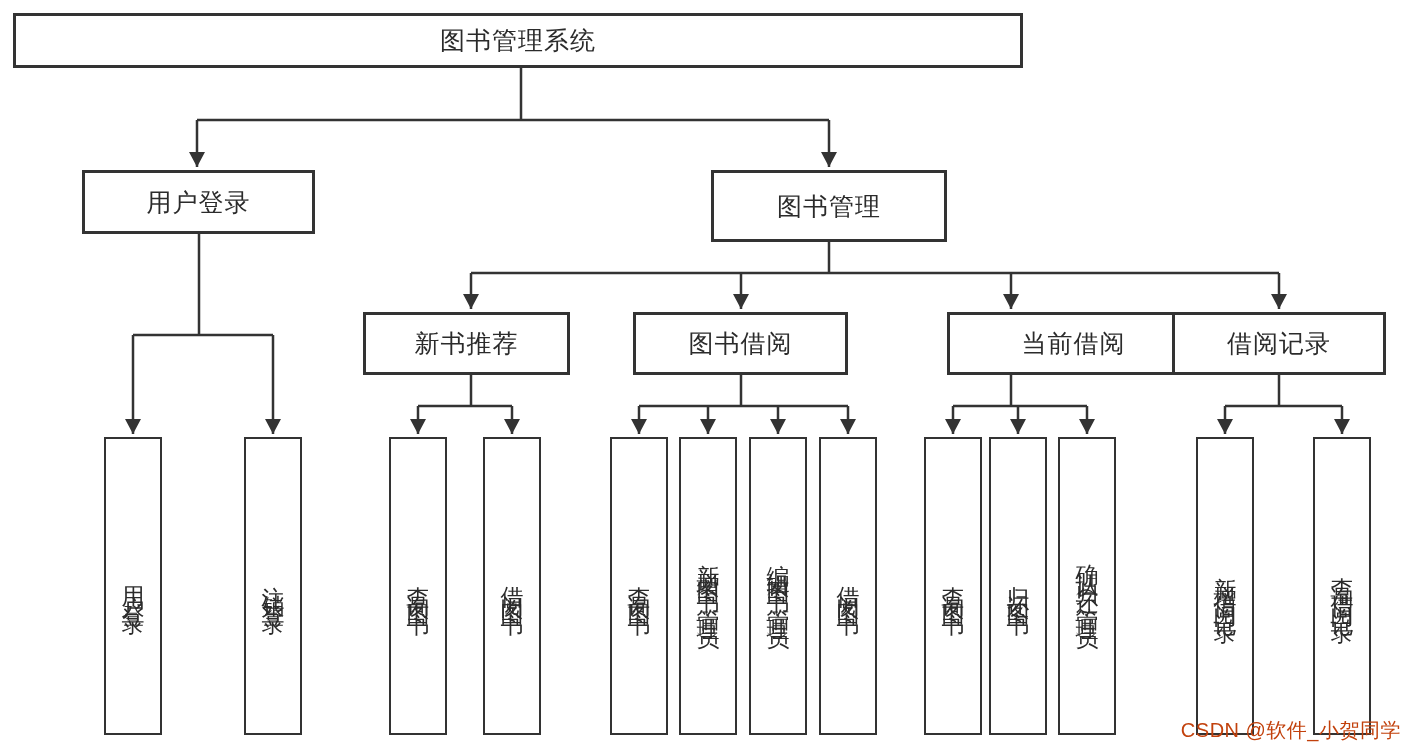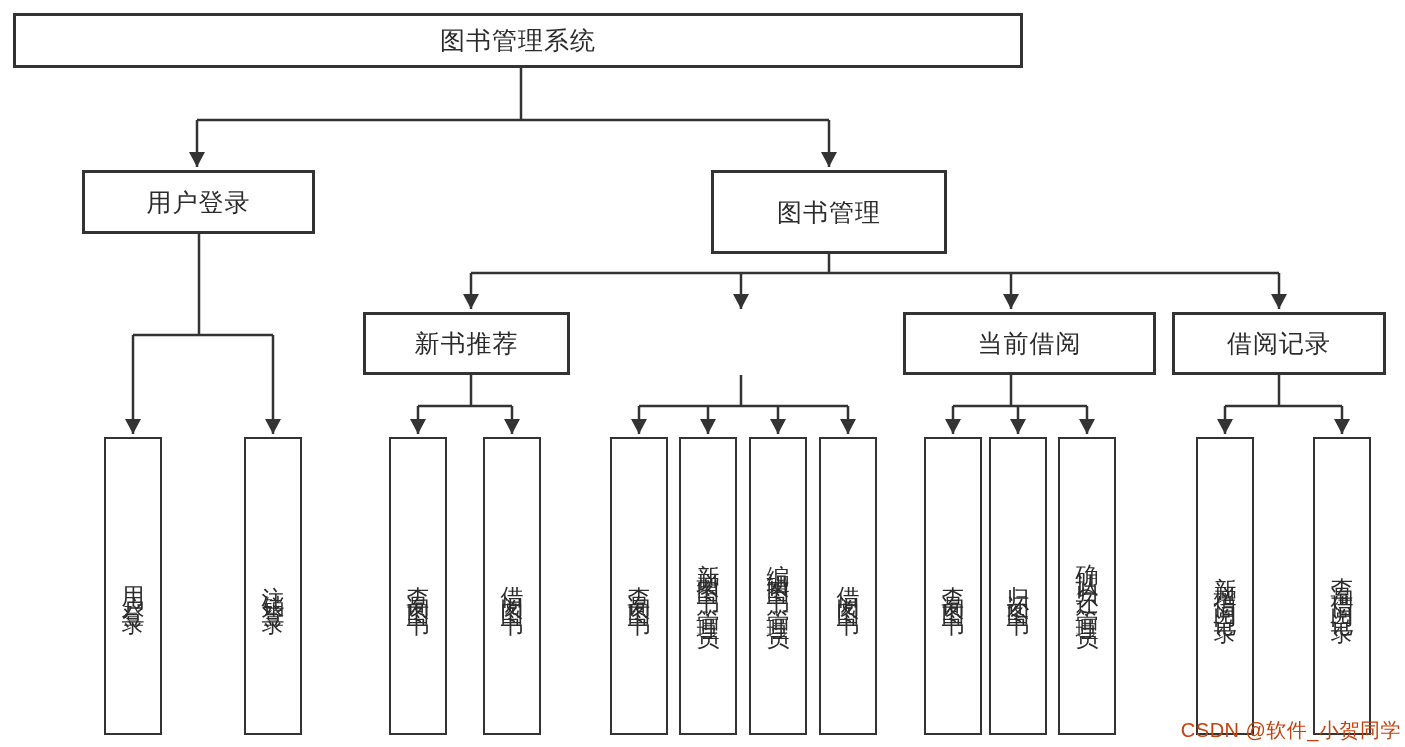--- a/index.html
+++ b/index.html
@@ -107,28 +107,31 @@
     </g>
   </svg>
 
   <div class="node hnode" style="left:13px; top:13px; width:1010px; height:55px;">
     <span>图书管理系统</span>
   </div>
 
   <div class="node hnode" style="left:82px; top:170px; width:233px; height:64px;">
     <span>用户登录</span>
   </div>
-  <div class="node hnode" style="left:711px; top:170px; width:236px; height:84px;align-items:center;">
+  <div class="node hnode" style="left:711px; top:170px; width:236px; height:72px;align-items:center;">
     <span>图书管理</span>
   </div>
 
   <div class="node hnode" style="left:363px; top:312px; width:207px; height:63px;">
     <span>新书推荐</span>
   </div>
-  <div class="node hnode" style="left:903px; top:312px; width:253px; height:63px;">
+  <div class="node hnode" style="left:633px; top:312px; width:215px; height:63px;">
+    <span>图书借阅</span>
+  </div>
+  <div class="node hnode" style="left:947px; top:312px; width:253px; height:63px;">
     <span>当前借阅</span>
   </div>
   <div class="node hnode" style="left:1172px; top:312px; width:214px; height:63px;">
     <span>借阅记录</span>
   </div>
 
   <div class="node leaf" style="left:104px;">
     <span>用户登录</span>
   </div>
   <div class="node leaf" style="left:244px;">

